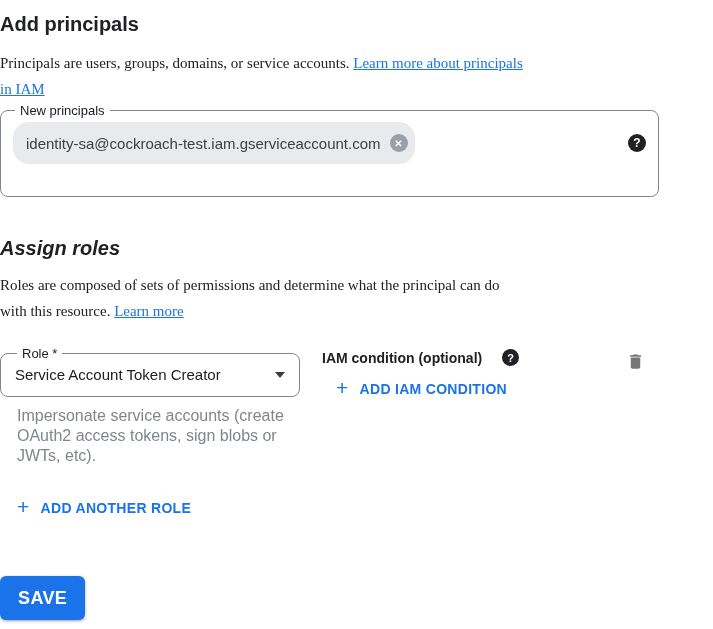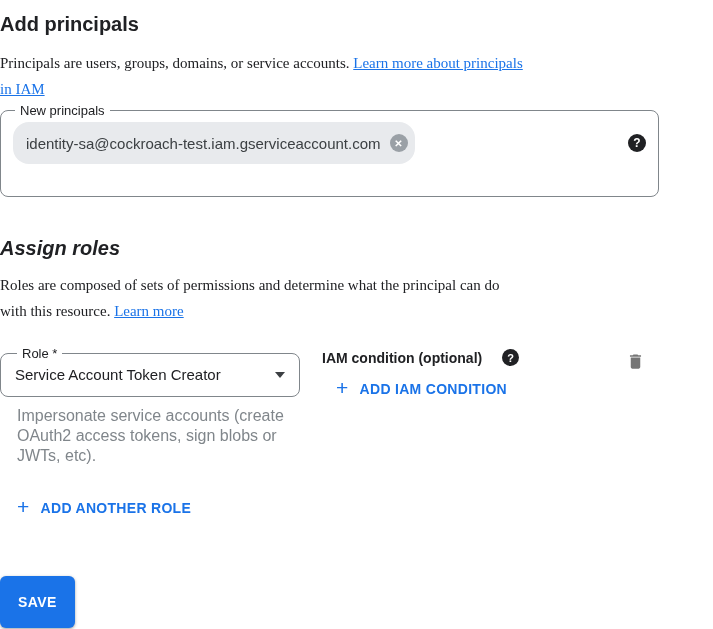--- a/index.html
+++ b/index.html
@@ -186,24 +186,24 @@
 
   
   .actions {
     display: flex;
     align-items: center;
     gap: 17px;
     margin-top: 57px;
   }
   .btn {
     font-family: inherit;
-    font-size: 14px;
+    font-size: 18px;
     font-weight: 700;
     letter-spacing: 0.4px;
-    height: 52px;
+    height: 44px;
     border-radius: 6px;
     cursor: pointer;
     box-shadow: 0 1px 2px rgba(60,64,67,.30), 0 1px 3px 1px rgba(60,64,67,.15);
   }
   .btn-save {
     background: #1a73e8;
     color: #ffffff;
     border: none;
     padding: 0 18px;
   }

